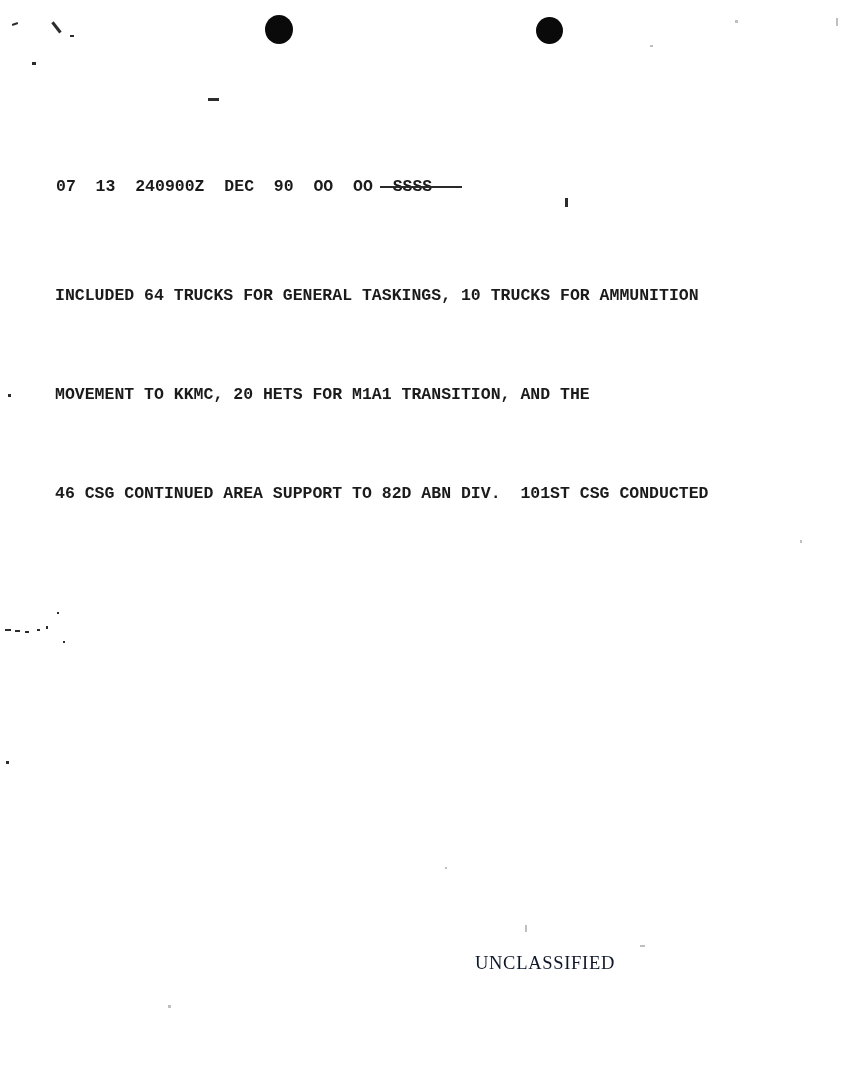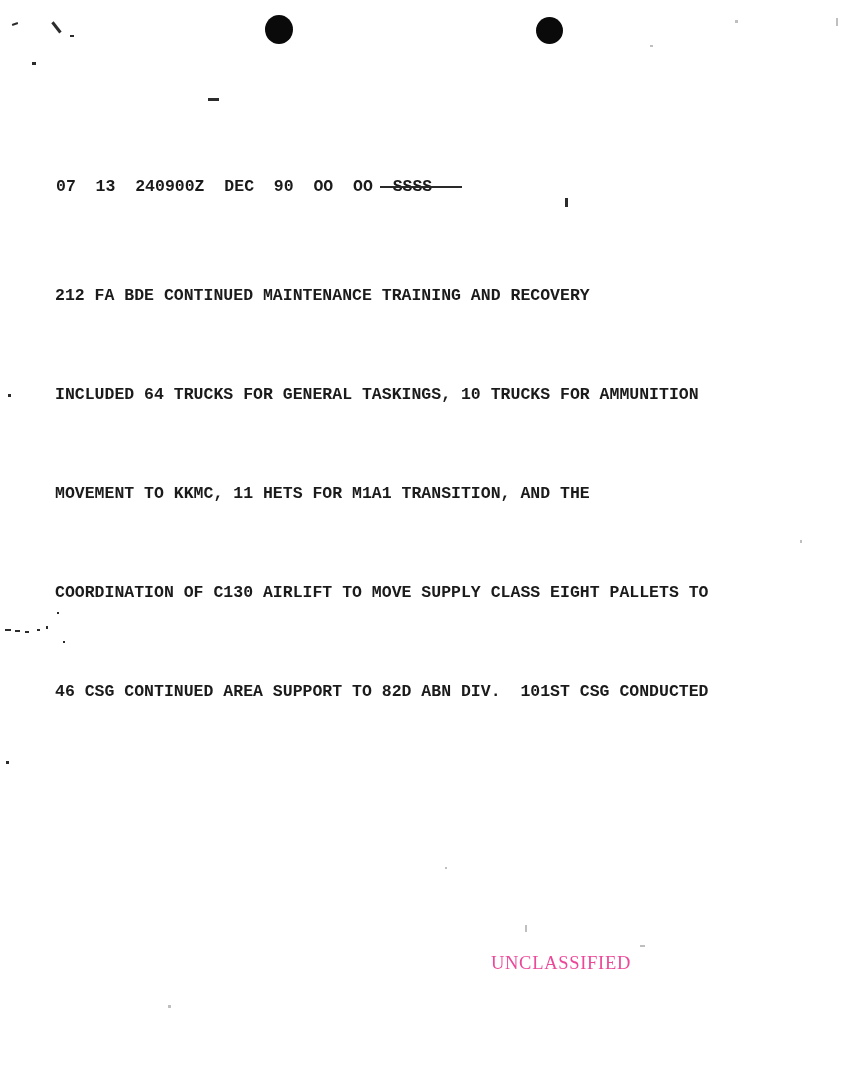--- a/index.html
+++ b/index.html
@@ -45,23 +45,23 @@
     position: absolute;
     left: -13px;
     right: -30px;
     top: 48%;
     height: 2.4px;
     background: #2a2a2a;
   }
 
   .classification {
     position: absolute;
-    left: 491px;
+    left: 475px;
     top: 953px;
-    color: #ec4899;
+    color: #0f172a;
     font-family: "Liberation Serif", "DejaVu Serif", serif;
     font-size: 18.5px;
     letter-spacing: 0.7px;
     white-space: pre;
   }
 
   
   .spk { position: absolute; background: #2c2c2c; }
   .faint { opacity: 0.3; }
 </style>
@@ -69,24 +69,22 @@
 <body>
 
 <div class="page">
 
   <div class="hole h1"></div>
   <div class="hole h2"></div>
 
   <div class="typed header-line"><span>07  13  240900Z  DEC  90  OO  OO  </span><span class="struck">SSSS</span></div>
 
   <div class="typed body-block">
-    <div class="line">212 FA BDE CONTINUED MAINTENANCE TRAINING AND RECOVERY</div>
     <div class="line">INCLUDED 64 TRUCKS FOR GENERAL TASKINGS, 10 TRUCKS FOR AMMUNITION</div>
-    <div class="line">MOVEMENT TO KKMC, 11 HETS FOR M1A1 TRANSITION, AND THE</div>
-    <div class="line">COORDINATION OF C130 AIRLIFT TO MOVE SUPPLY CLASS EIGHT PALLETS TO</div>
+    <div class="line">MOVEMENT TO KKMC, 20 HETS FOR M1A1 TRANSITION, AND THE</div>
     <div class="line">46 CSG CONTINUED AREA SUPPORT TO 82D ABN DIV.  101ST CSG CONDUCTED</div>
     
     
     
     
     
     
     
     
     

